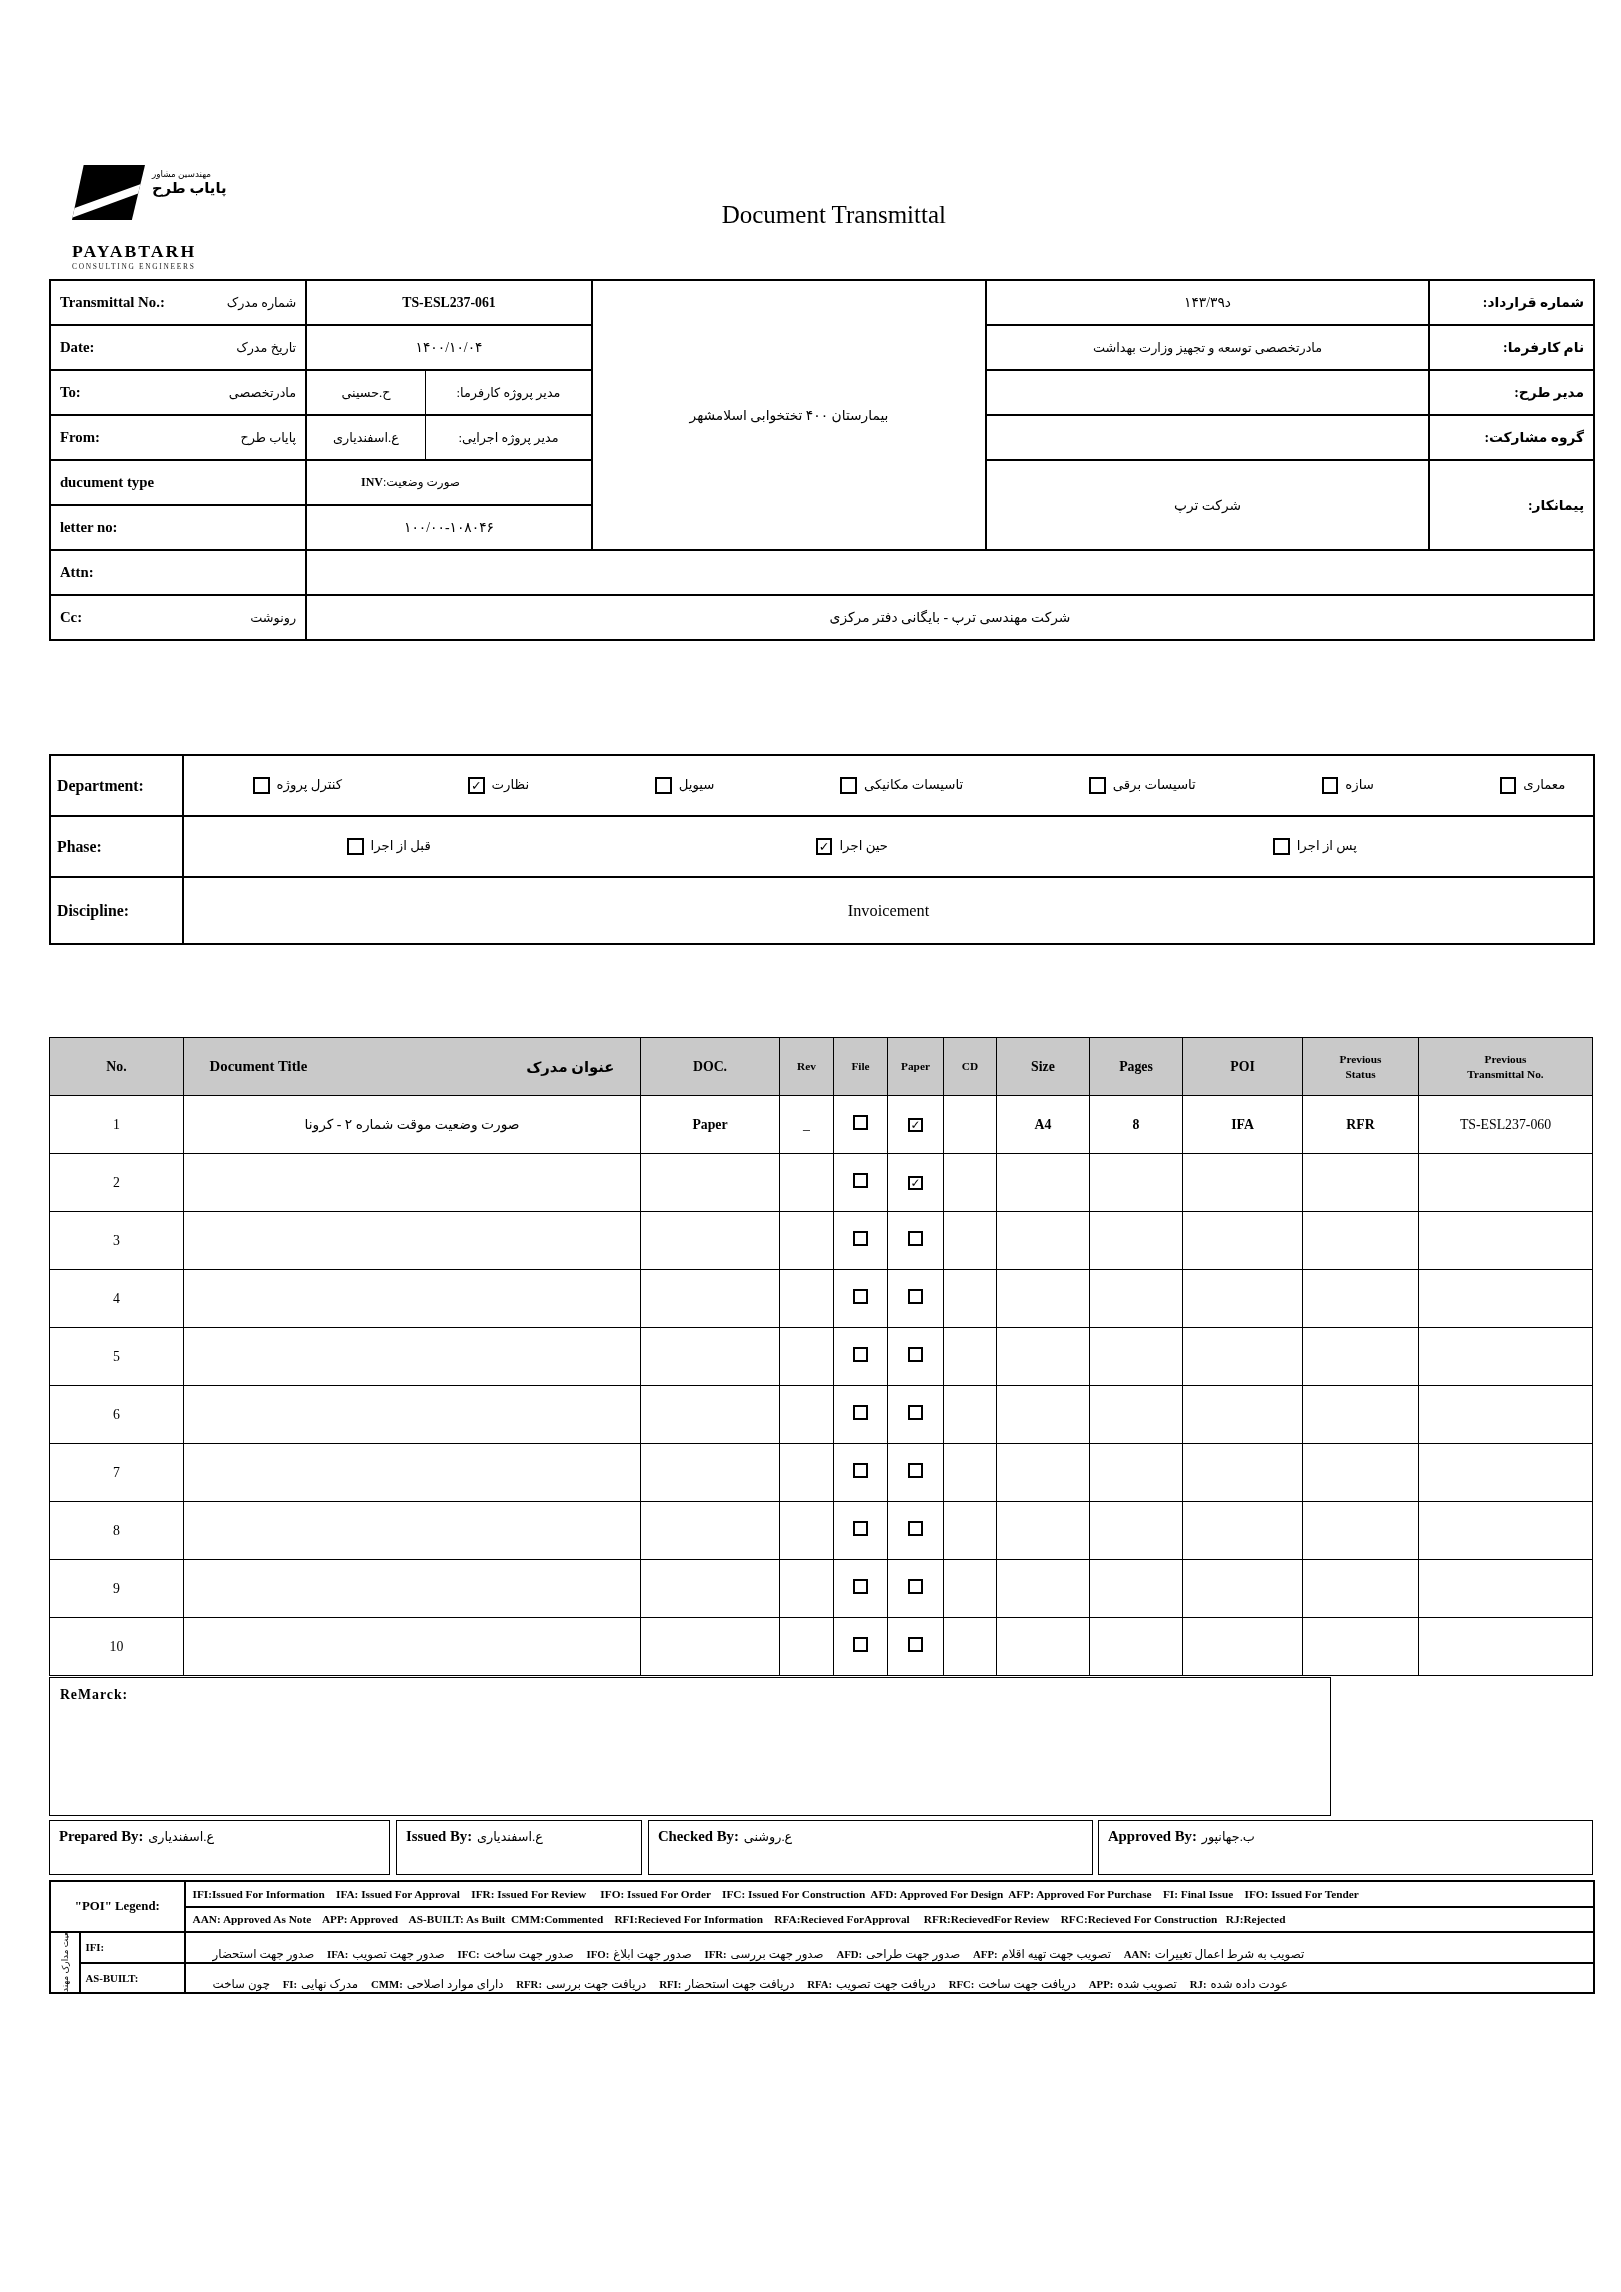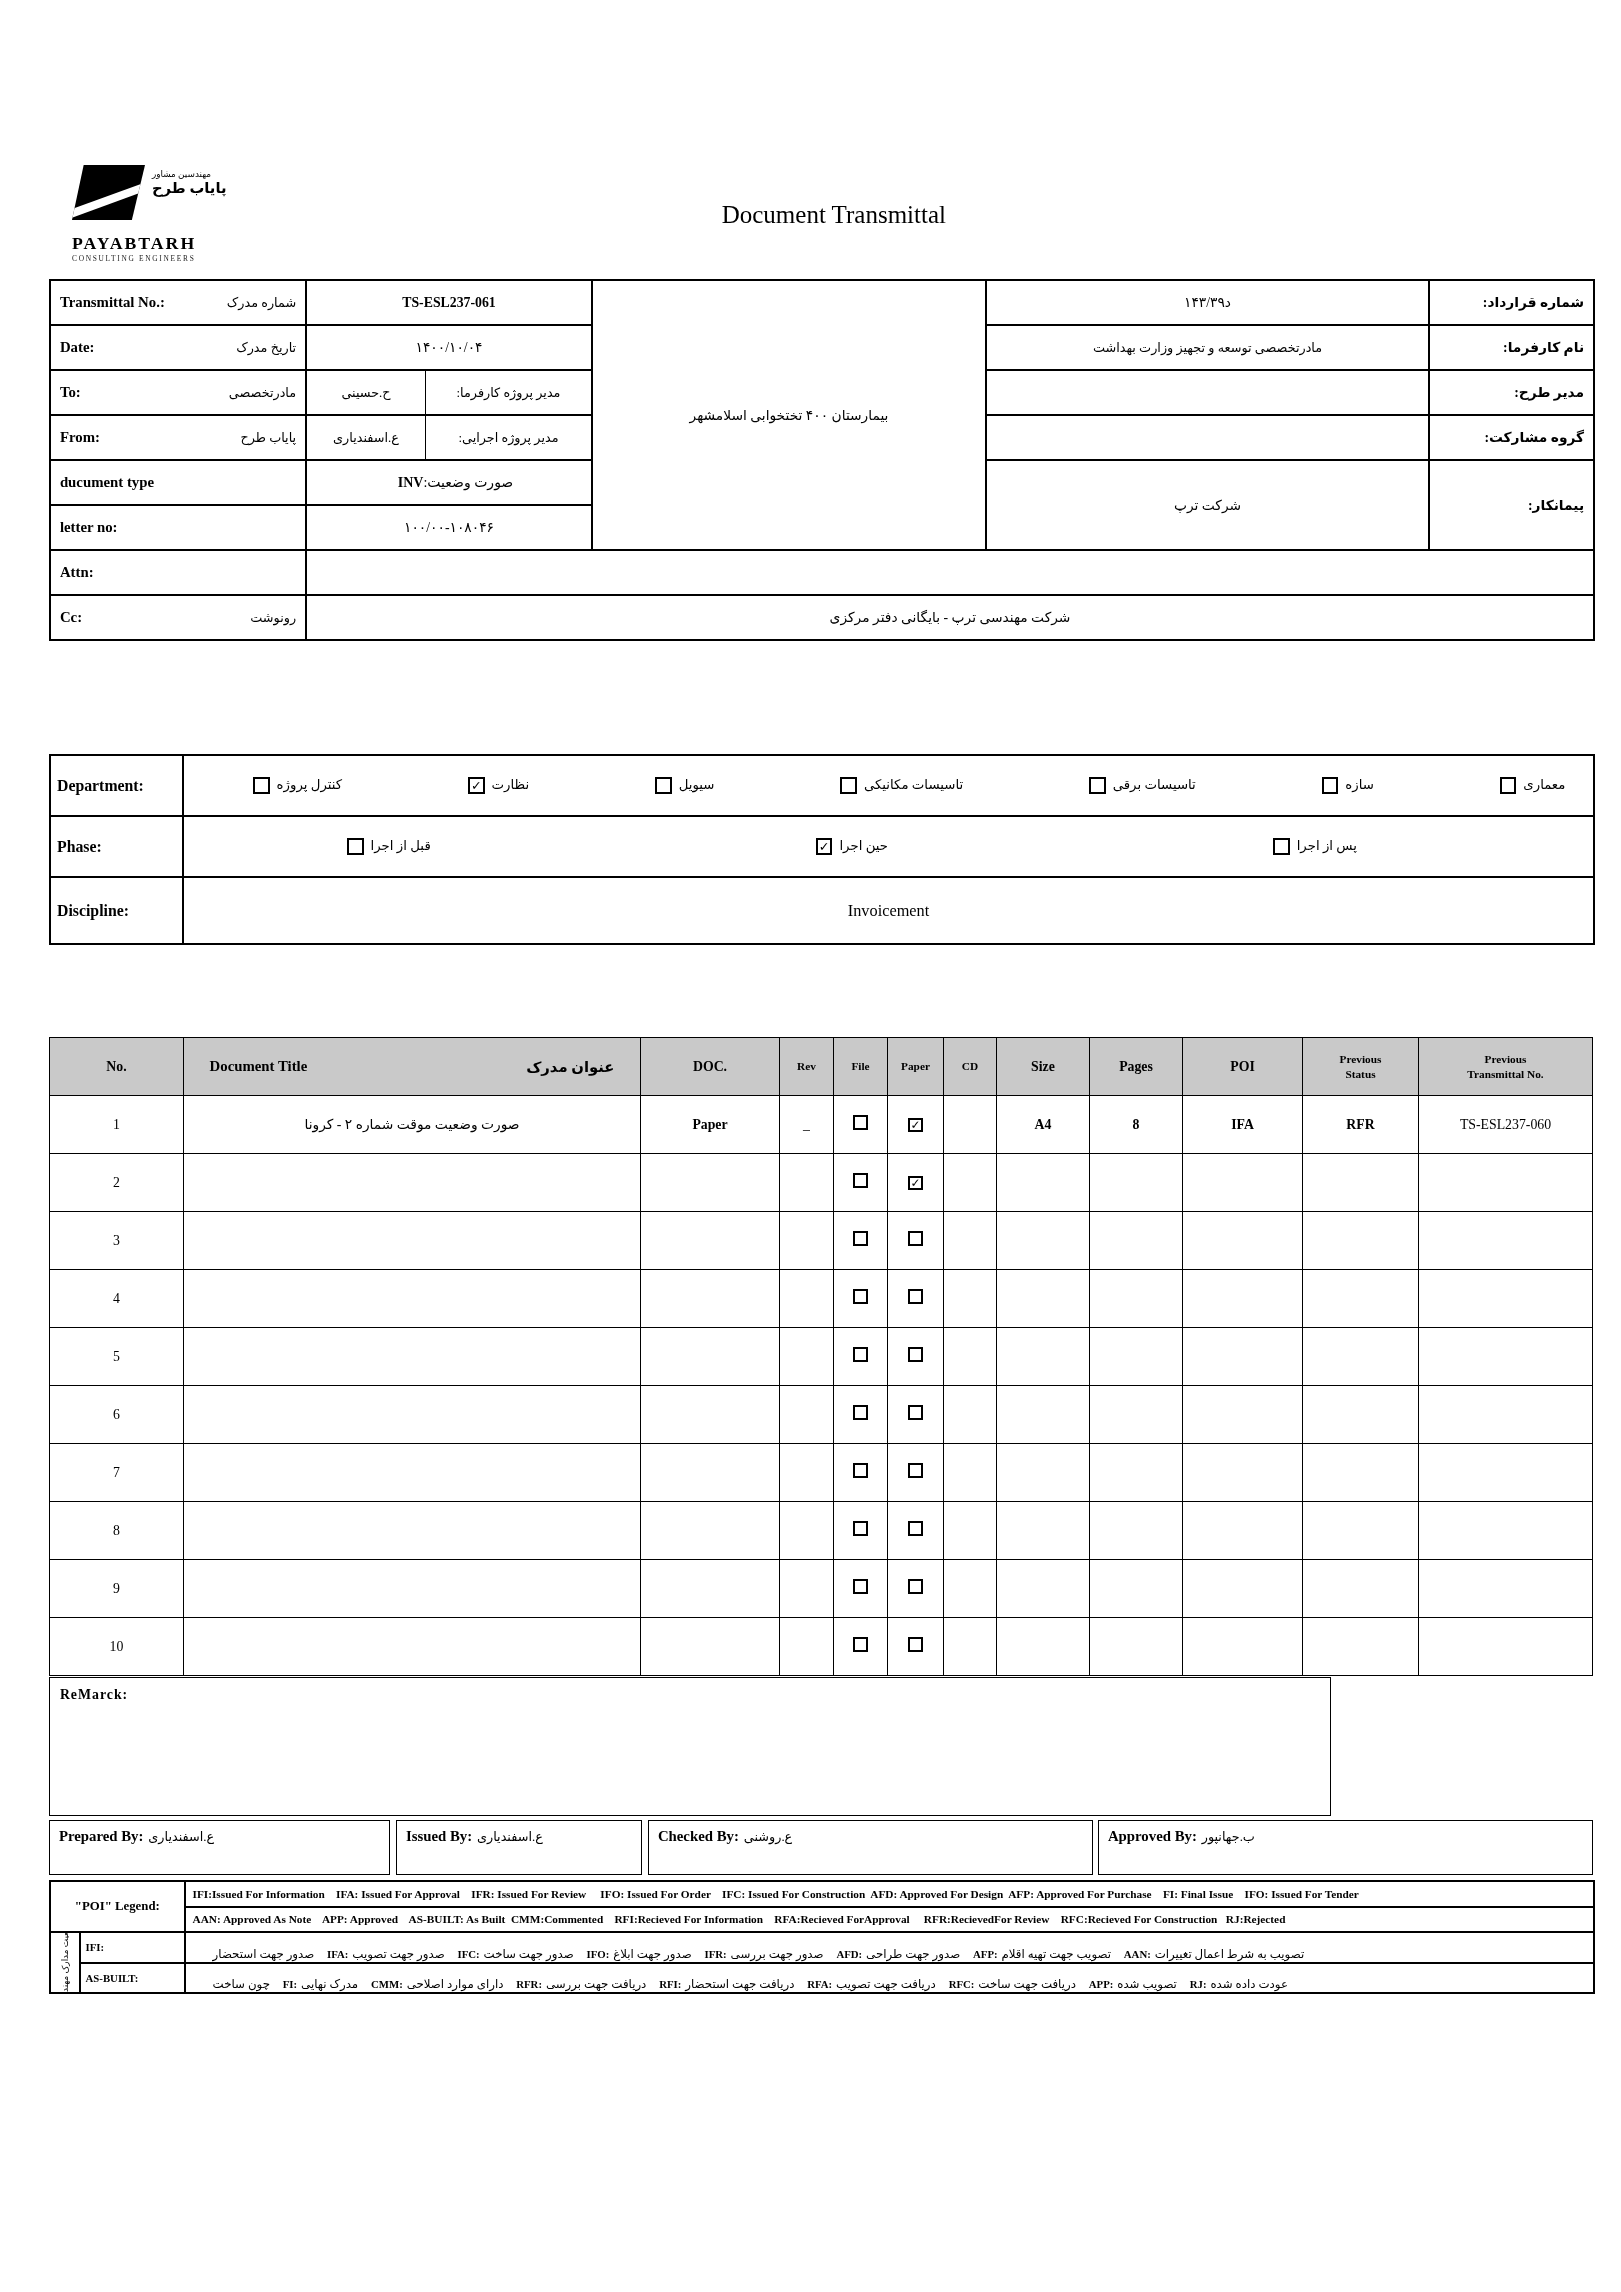--- a/index.html
+++ b/index.html
@@ -11,35 +11,35 @@
   .cell{border:1px solid #000;display:flex;align-items:center;overflow:hidden;background:#fff}
 
   
   .logo{left:72px;top:165px;width:207px}
   .logo-row{display:flex;align-items:flex-start;gap:6.9px}
   .logo-mark{position:relative;width:73px;height:55px;background:#000;clip-path:polygon(16% 0,100% 0,82% 100%,0 100%);overflow:hidden}
   .logo-mark .swoosh{position:absolute;left:-9.9px;top:29.6px;width:99px;height:7.9px;background:#fff;transform:rotate(-20deg)}
   .logo-fa{display:flex;flex-direction:column;align-items:flex-end;padding-top:3.9px;direction:rtl}
   .logo-fa-small{font-size:8.9px}
   .logo-fa-name{font-size:14.8px;font-weight:bold}
-  .logo-en{font-size:17.7px;font-weight:bold;letter-spacing:2px;margin-top:13px}
+  .logo-en{font-size:17.7px;font-weight:bold;letter-spacing:2px;margin-top:21px}
   .logo-en-sub{font-size:7.4px;letter-spacing:1.7px;color:#222}
   .doc-title{left:414px;top:201px;width:532px;text-align:right;font-size:25px;font-weight:normal}
 
   
   .top-grid{left:49px;top:279px;display:grid;grid-template-columns:256px 286px 394px 443px 165px;grid-auto-rows:45px;border:1px solid #000}
   .lp{justify-content:space-between;padding:0 8.9px}
   .lp .en{font-size:14.8px;font-weight:bold}
   .lp .fa2{font-size:12.8px;direction:rtl}
   .val-c{justify-content:center;font-size:13.8px;text-align:center}
   .split{padding:0}
   .split-name{width:118px;align-self:stretch;display:flex;align-items:center;justify-content:center;font-size:12.8px;direction:rtl}
   .split-role{flex:1;align-self:stretch;display:flex;align-items:center;justify-content:center;font-size:12.8px;direction:rtl;border-left:1px solid #000}
   .rl{direction:rtl;font-weight:bold;font-size:13.8px;padding:0 8.9px}
-  .dt{justify-content:center;padding:0 41px 0 54px;font-size:14px}
+  .dt{justify-content:flex-start;padding:0 41px 0 54px;font-size:12px}
   .ltr{direction:ltr;unicode-bidi:isolate}
 
   
   .dept-grid{left:49px;top:754px;display:grid;grid-template-columns:133px 1411px;grid-template-rows:61px 61px 67px;border:1px solid #000}
   .sec-lbl{font-weight:bold;font-size:15.8px;padding-left:6px}
   .opts{direction:rtl;display:flex;align-items:center;justify-content:space-between}
   .dept-opts{padding:0 27.6px 0 69px}
   .phase-opts{padding:0 236px 0 163px}
   .chk-item{display:inline-flex;align-items:flex-start;gap:6.9px;direction:ltr}
   .cb{width:16.7px;height:16.7px;border:2px solid #000;display:inline-flex;align-items:center;justify-content:center;font-size:12.8px;font-weight:bold;flex:0 0 auto;background:#fff}

